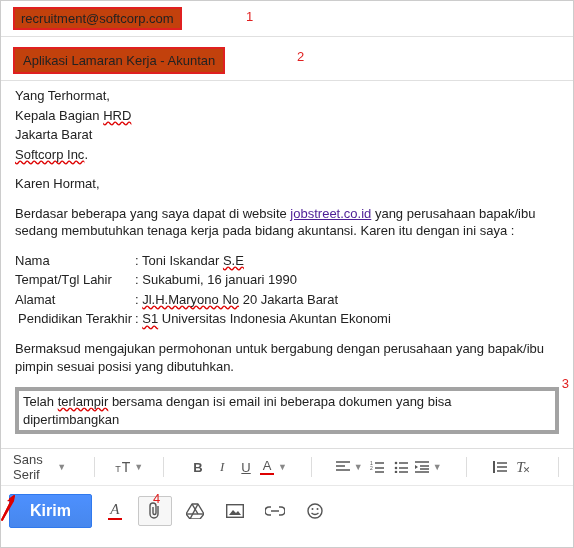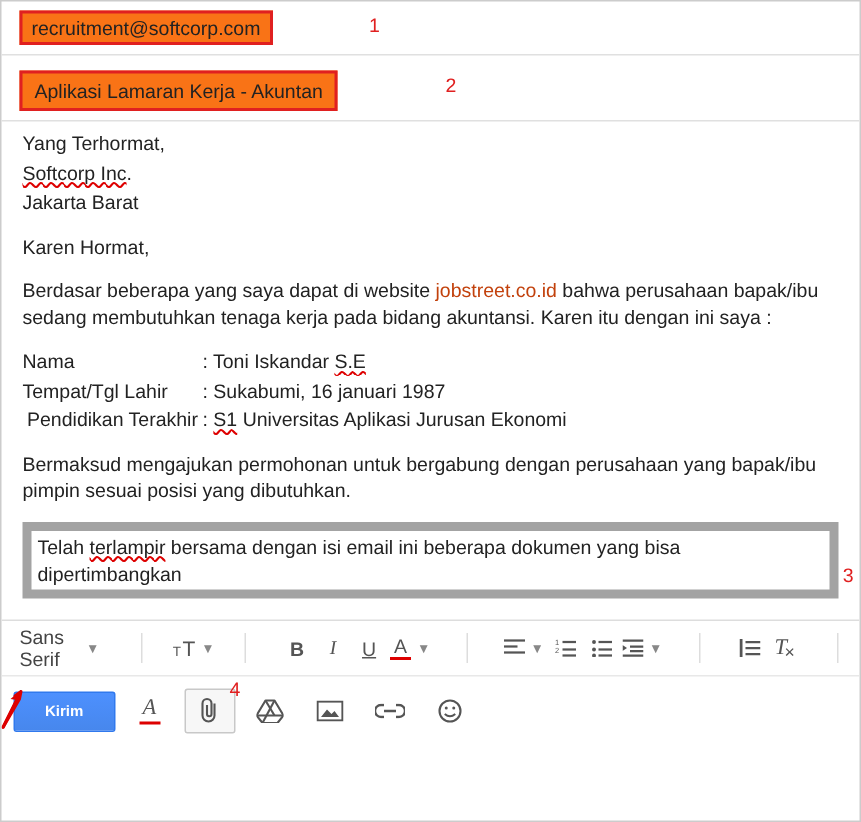--- a/index.html
+++ b/index.html
@@ -18,42 +18,42 @@
   .field-row {
     border-bottom: 1px solid #e0e0e0;
     padding: 6px 12px 6px 12px;
     position: relative;
   }
   .box-red {
     border: 2px solid #e02020;
     display: inline-block;
     padding: 2px 6px;
     min-height: 20px;
-    background: #f97316;
+    background: #c2410c;
   }
   .annotation {
     position: absolute;
     color: #e02020;
     font-size: 13px;
     font-family: Arial, sans-serif;
   }
   .body-area {
     padding: 6px 14px 4px 14px;
     line-height: 1.35;
     font-size: 13px;
   }
   .body-area p { margin: 0 0 2px 0; }
   .hr-sep { height: 10px; }
   .redwave {
     text-decoration: underline wavy #d00;
     text-decoration-skip-ink: none;
   }
-  .blue-link { color: #c2410c; }
+  .blue-link { color: #4c1d95; text-decoration: underline; }
   .attachment-line {
-    border: 6px solid #a3a3a3;
+    border: 4px solid #a3a3a3;
     padding: 2px 4px;
     margin: 4px 0 6px 0;
     display: block;
   }
 
   
   .divider-top {
     border-top: 1px solid #ddd;
     margin-top: 4px;
   }
@@ -114,21 +114,21 @@
     align-items: center;
     padding: 8px 8px;
     gap: 6px;
     position: relative;
   }
   .send-btn {
     background: #4d90fe;
     background: linear-gradient(#4d90fe,#4787ed);
     color: #fff;
     font-weight: bold;
-    font-size: 10px;
+    font-size: 16px;
     border: 1px solid #3079ed;
     padding: 7px 20px;
     cursor: pointer;
     border-radius: 2px;
   }
   .sb-btn {
     width: 34px;
     height: 30px;
     display: flex;
     align-items: center;
@@ -152,42 +152,48 @@
 </div>
 
 <div class="field-row" style="padding-top:10px;">
   <span class="box-red" style="padding:4px 8px;">Aplikasi Lamaran Kerja - Akuntan</span>
   <span class="annotation" style="left:296px; top:12px;">2</span>
 </div>
 
 <div class="body-area">
   <p>Yang Terhormat,</p>
   <p>
+    <span>Kepala Bagian </span><span class="redwave">HRD</span>
+  </p>
+  <p>Jakarta Barat</p>
+  <p>
     <span class="redwave">Softcorp Inc</span><span>.</span>
   </p>
-  <p>Jakarta Barat</p>
 
   <div class="hr-sep"></div>
   <p>Karen Hormat,</p>
   <div class="hr-sep"></div>
 
   <p>
-    <span>Berdasar beberapa yang saya dapat di website </span><span class="blue-link">jobstreet.co.id</span><span> bahwa perusahaan bapak/ibu sedang membutuhkan tenaga kerja pada bidang akuntansi. Karen itu dengan ini saya :</span>
+    <span>Berdasar beberapa yang saya dapat di website </span><span class="blue-link">jobstreet.co.id</span><span> yang perusahaan bapak/ibu sedang membutuhkan tenaga kerja pada bidang akuntansi. Karen itu dengan ini saya :</span>
   </p>
 
   <div class="hr-sep"></div>
 
   <p>
     <span style="display:inline-block; width:120px;">Nama</span><span>: </span><span>Toni Iskandar </span><span class="redwave">S.E</span>
   </p>
   <p>
-    <span style="display:inline-block; width:120px;">Tempat/Tgl Lahir</span><span>: </span><span>Sukabumi, 16 januari 1987</span>
-  </p>
-  <p>
-    <span style="display:inline-block; width:120px;text-align:center;">Pendidikan Terakhir</span><span>: </span><span class="redwave">S1</span><span> Universitas Aplikasi Jurusan Ekonomi</span>
+    <span style="display:inline-block; width:120px;">Tempat/Tgl Lahir</span><span>: </span><span>Sukabumi, 16 januari 1990</span>
+  </p>
+  <p>
+    <span style="display:inline-block; width:120px;">Alamat</span><span>: </span><span class="redwave">Jl.H.Maryono No</span><span> 20 Jakarta Barat</span>
+  </p>
+  <p>
+    <span style="display:inline-block; width:120px;text-align:center;">Pendidikan Terakhir</span><span>: </span><span class="redwave">S1</span><span> Universitas Indonesia Akuntan Ekonomi</span>
   </p>
 
   <div class="hr-sep"></div>
   <p>Bermaksud mengajukan permohonan untuk bergabung dengan perusahaan yang bapak/ibu pimpin sesuai posisi yang dibutuhkan.</p>
   <div style="height:6px"></div>
 
   <span class="attachment-line">
     <span>Telah </span><span class="redwave">terlampir</span><span> bersama dengan isi email ini beberapa dokumen yang bisa dipertimbangkan</span>
   </span>
   <span class="annotation" style="right:4px; top:374px;">3</span>

